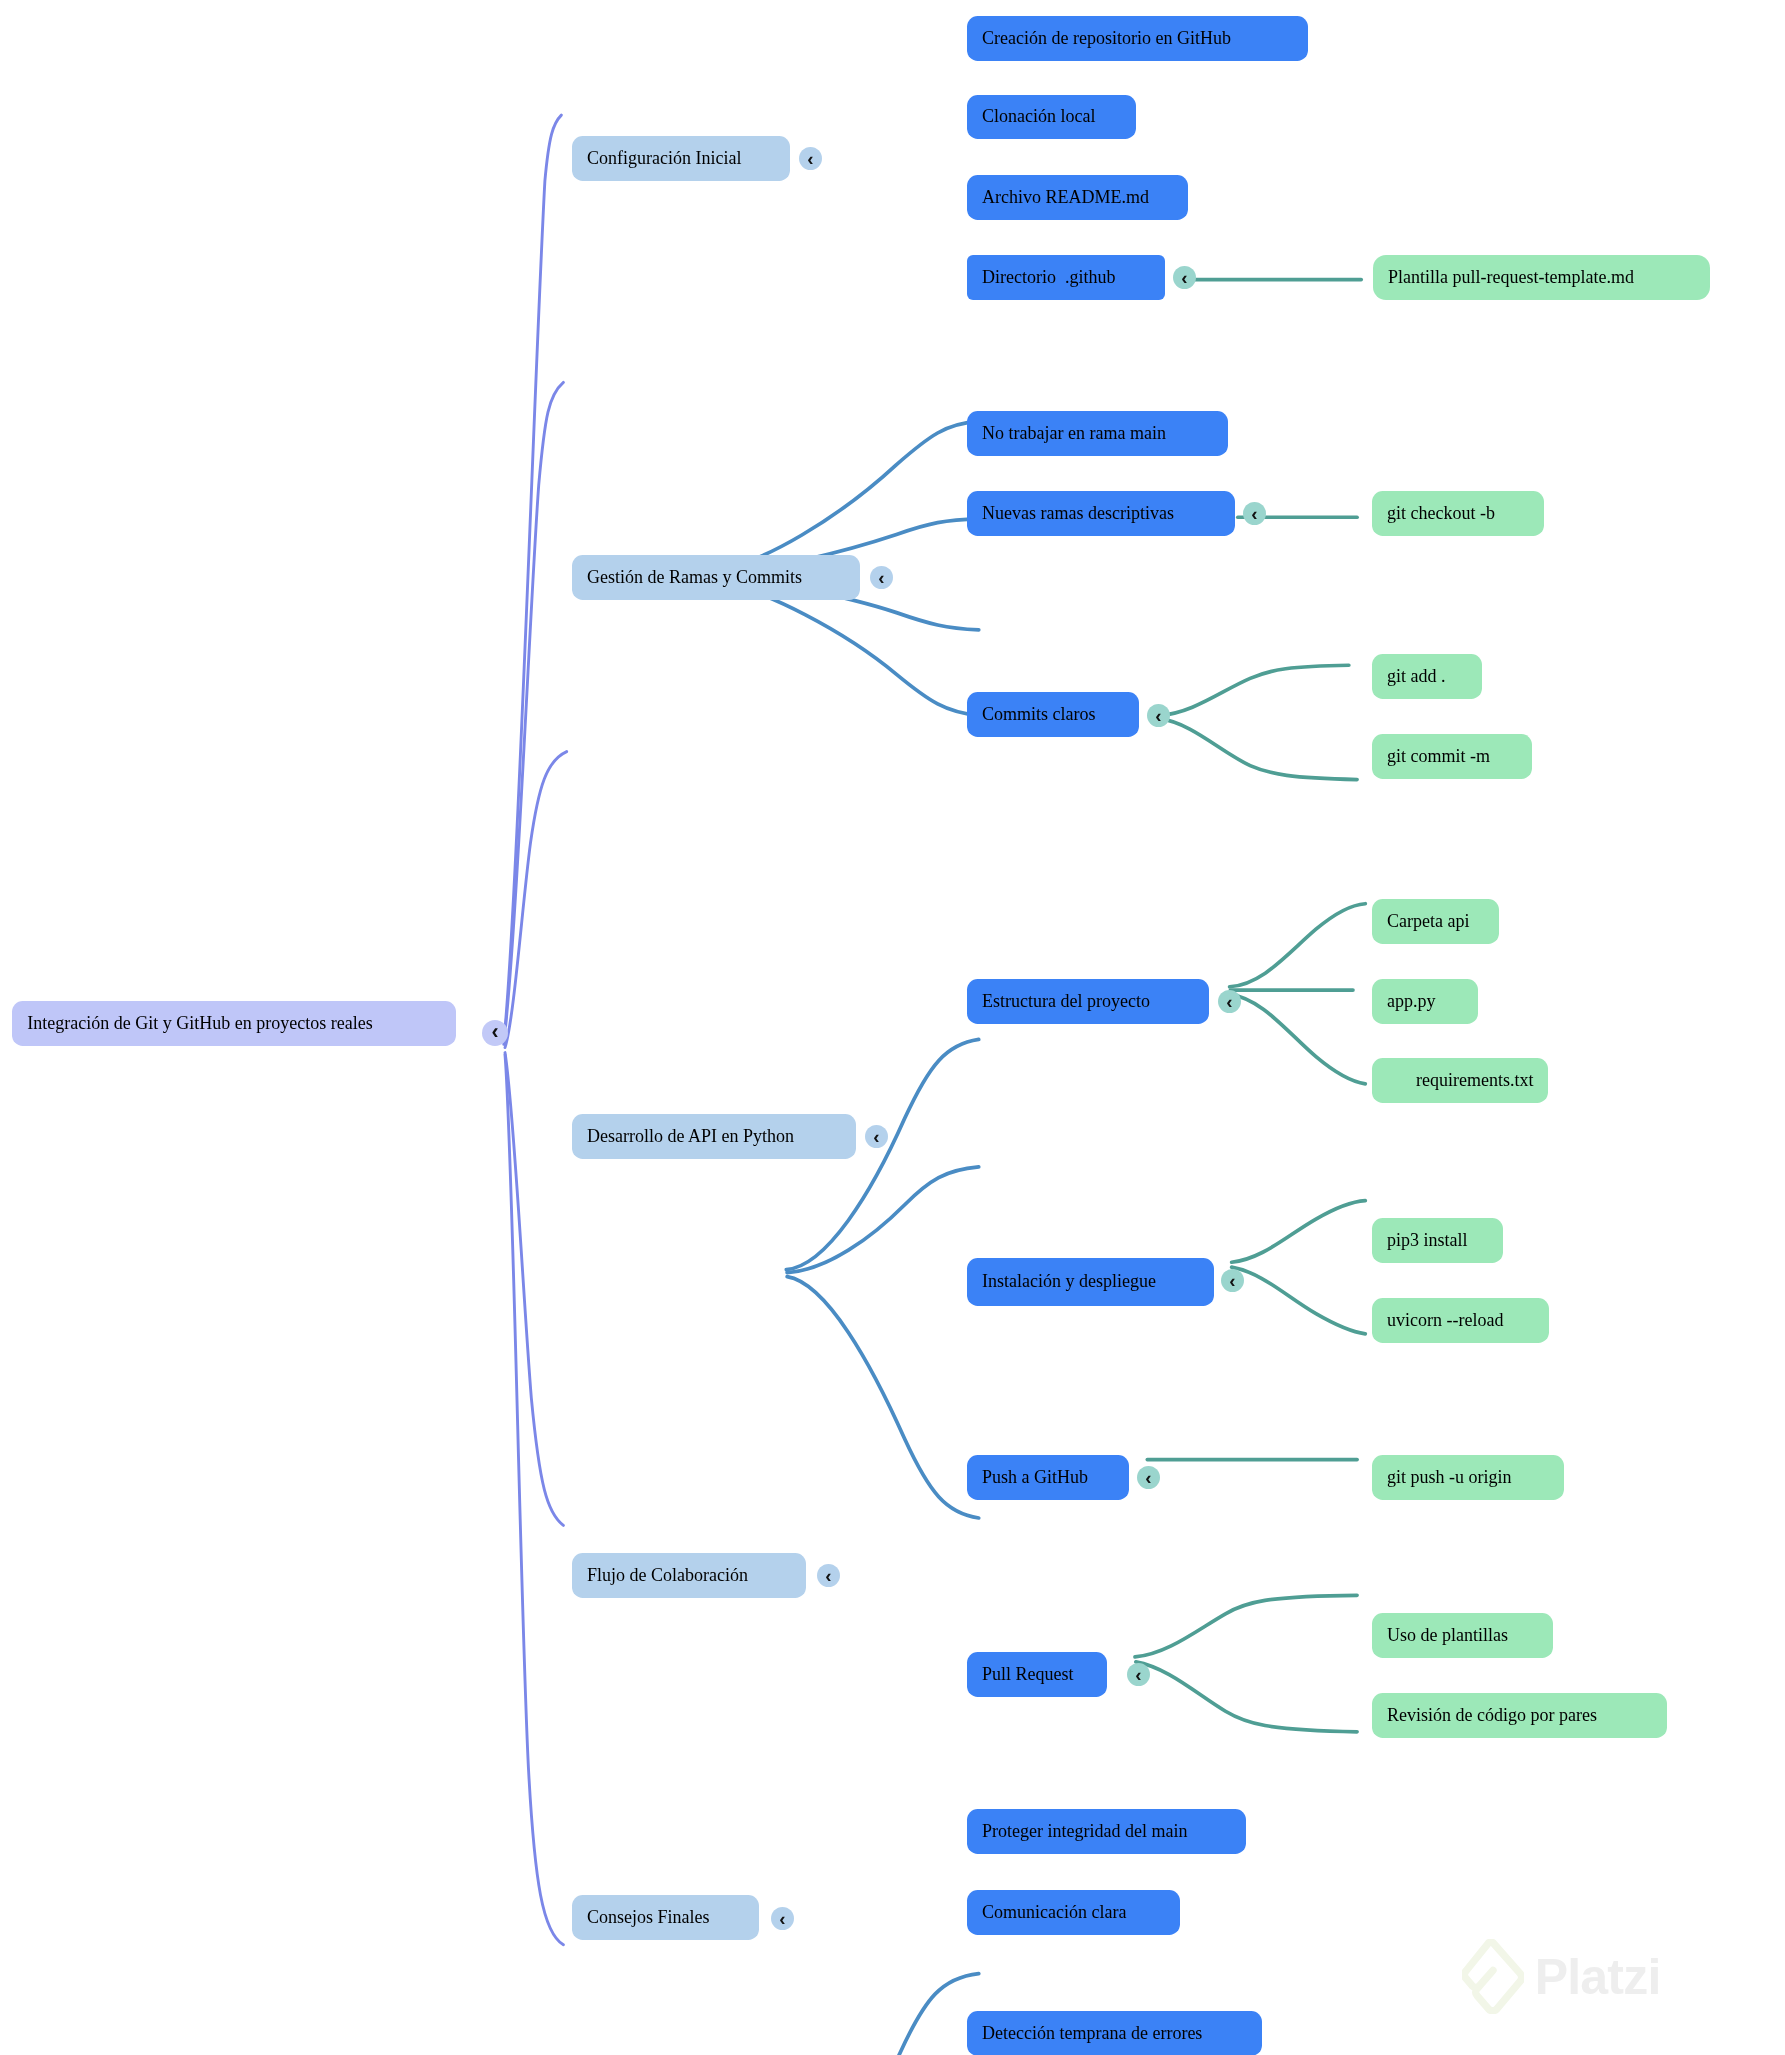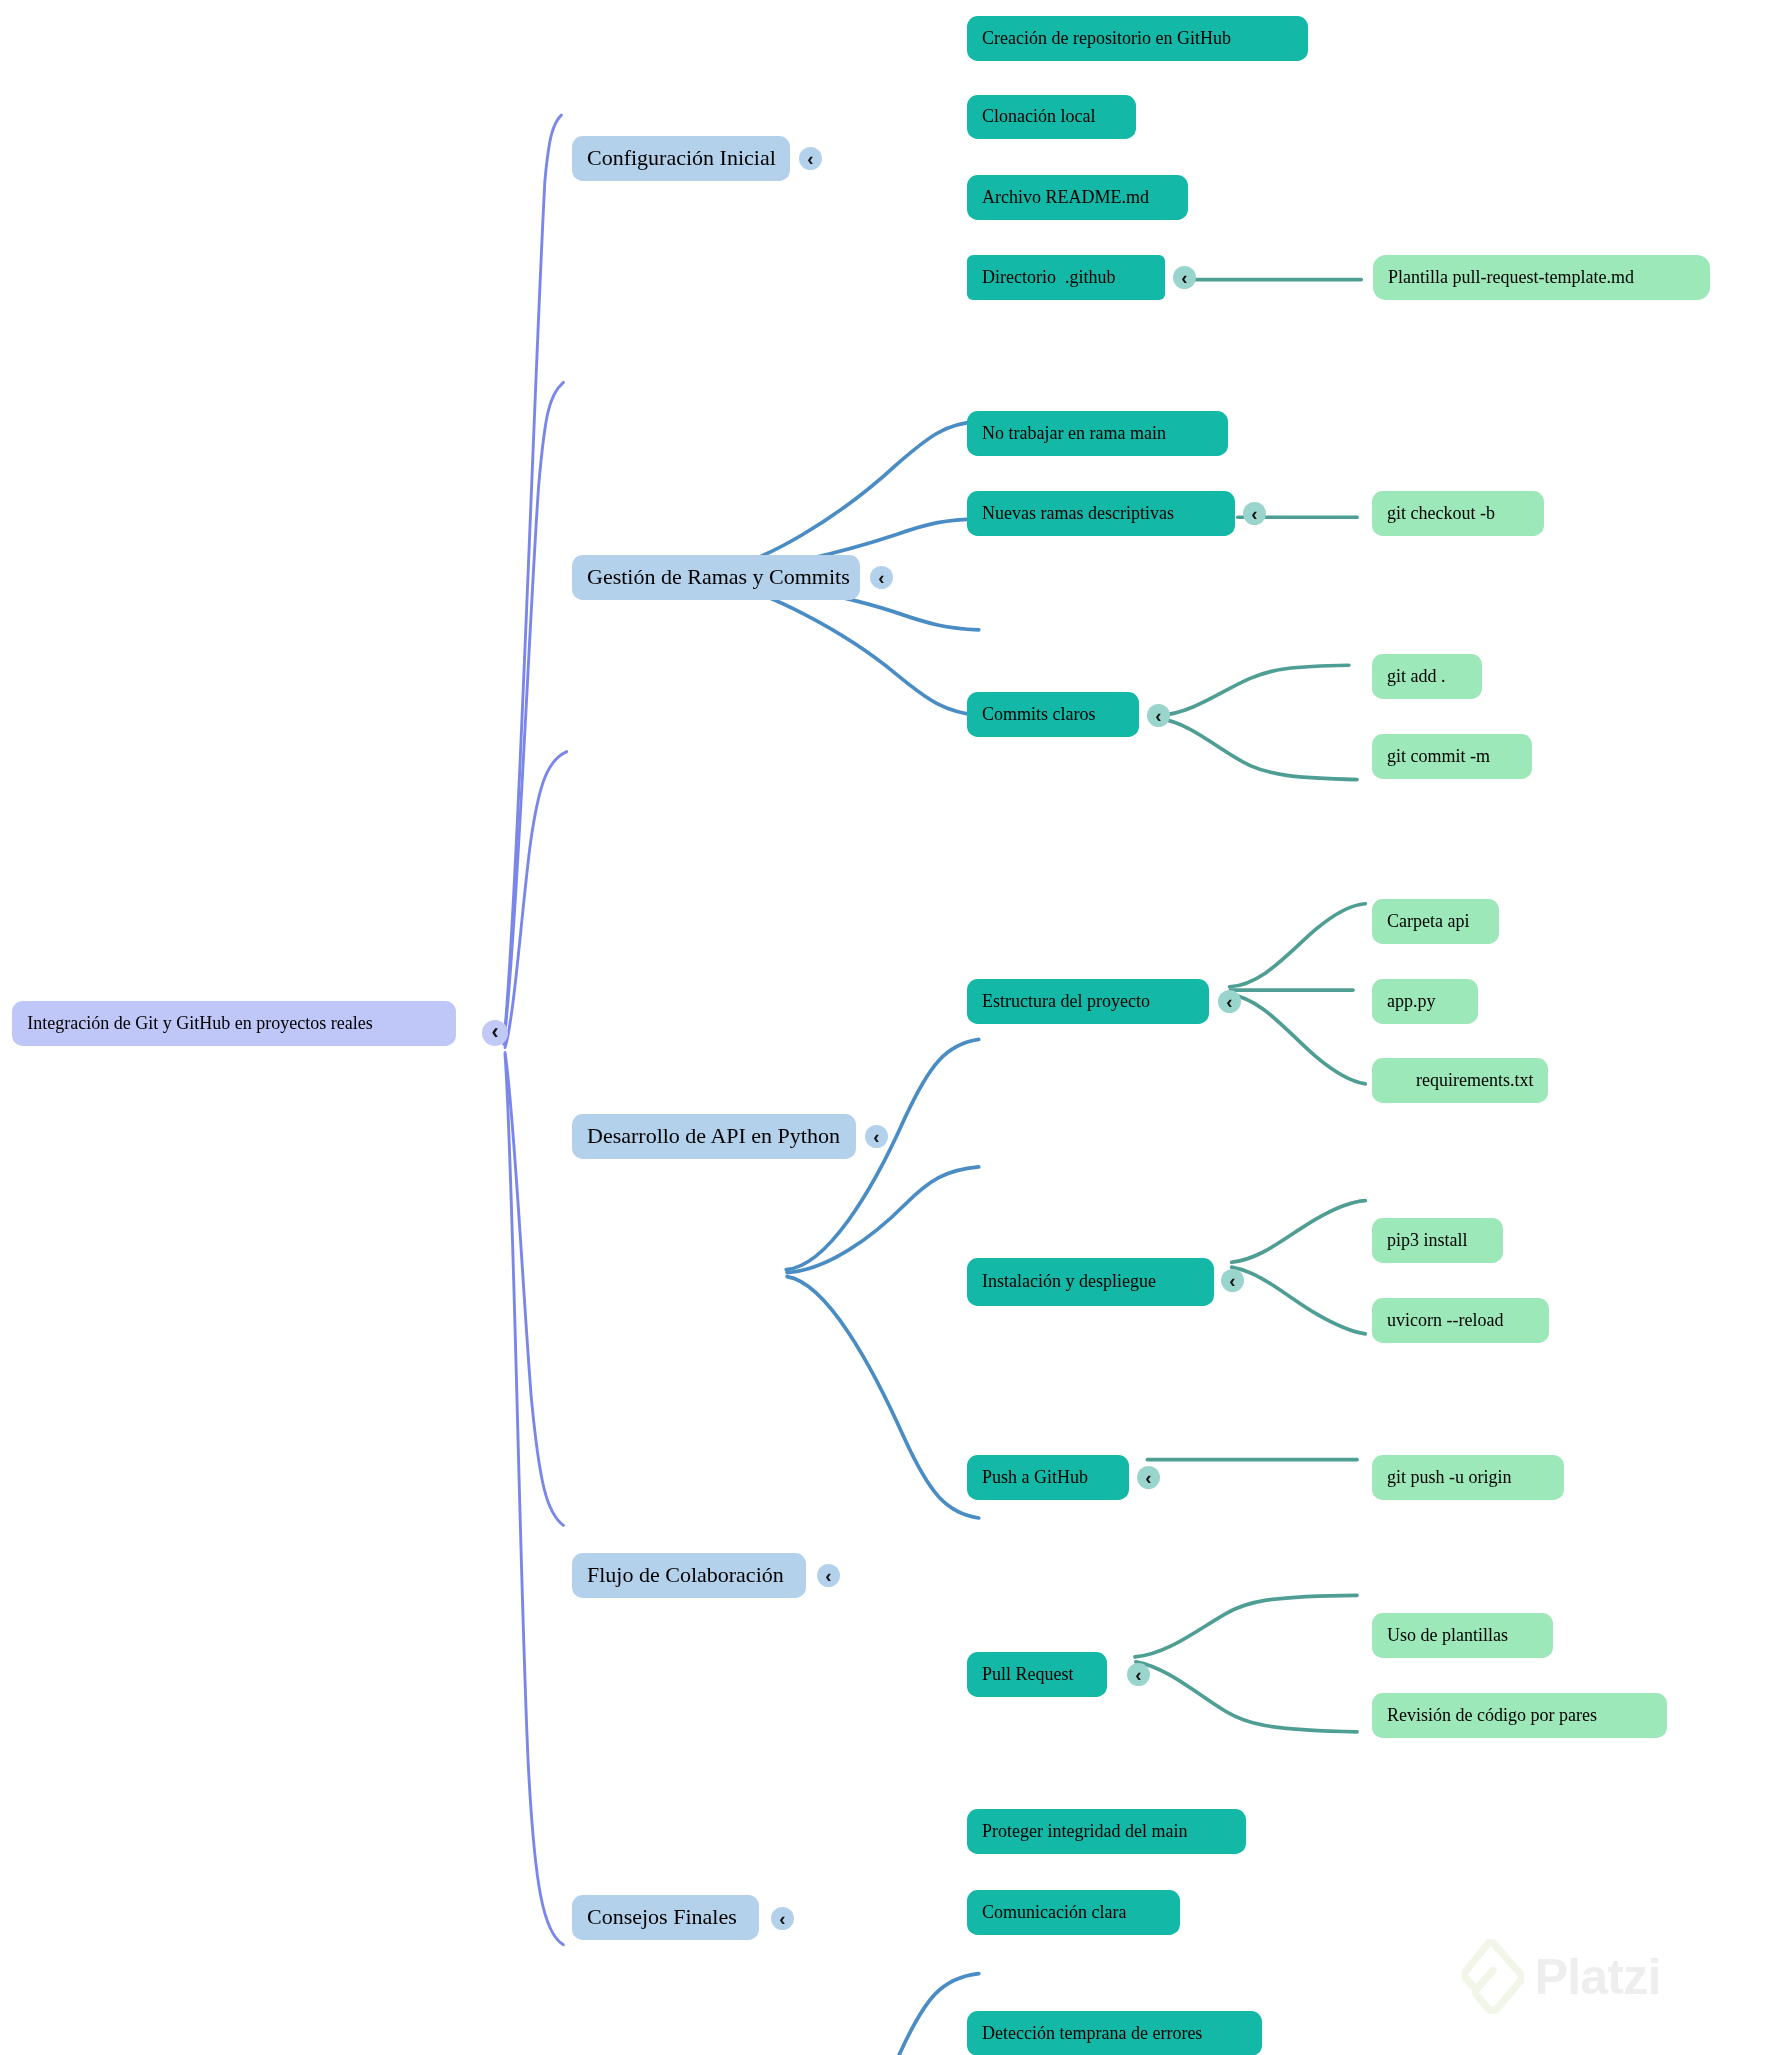--- a/index.html
+++ b/index.html
@@ -35,24 +35,24 @@
     color: #000000;
     line-height: 1.1;
     white-space: pre;
   }
   .node.root {
     background: #bfc6f8;
     font-size: 18px;
   }
   .node.lvl1 {
     background: #b4d1ec;
-    font-size: 22px;
+    font-size: 18px;
   }
   .node.lvl2 {
-    background: #14b8a6;
+    background: #3b82f6;
     font-size: 18px;
   }
   .node.lvl3 {
     background: #9ce8b8;
     font-size: 18px;
   }
   .badge {
     position: absolute;
     display: flex;
     align-items: center;

